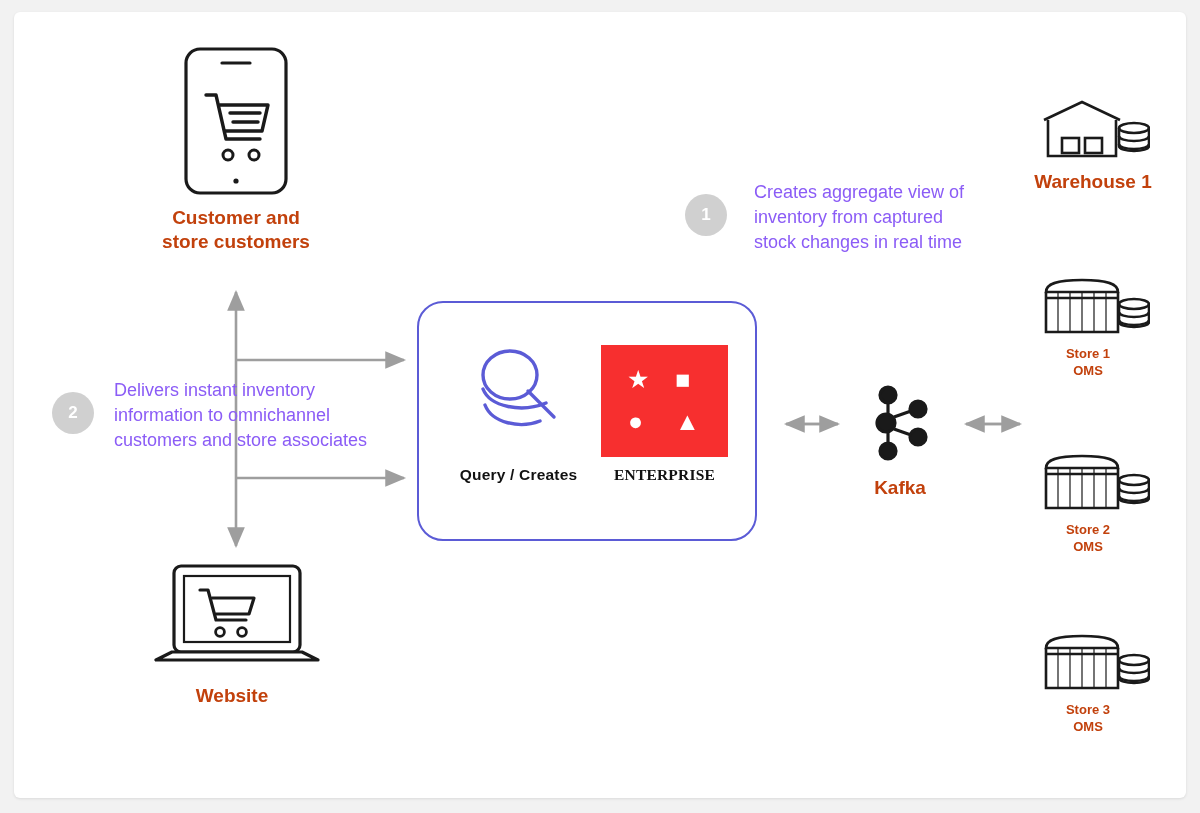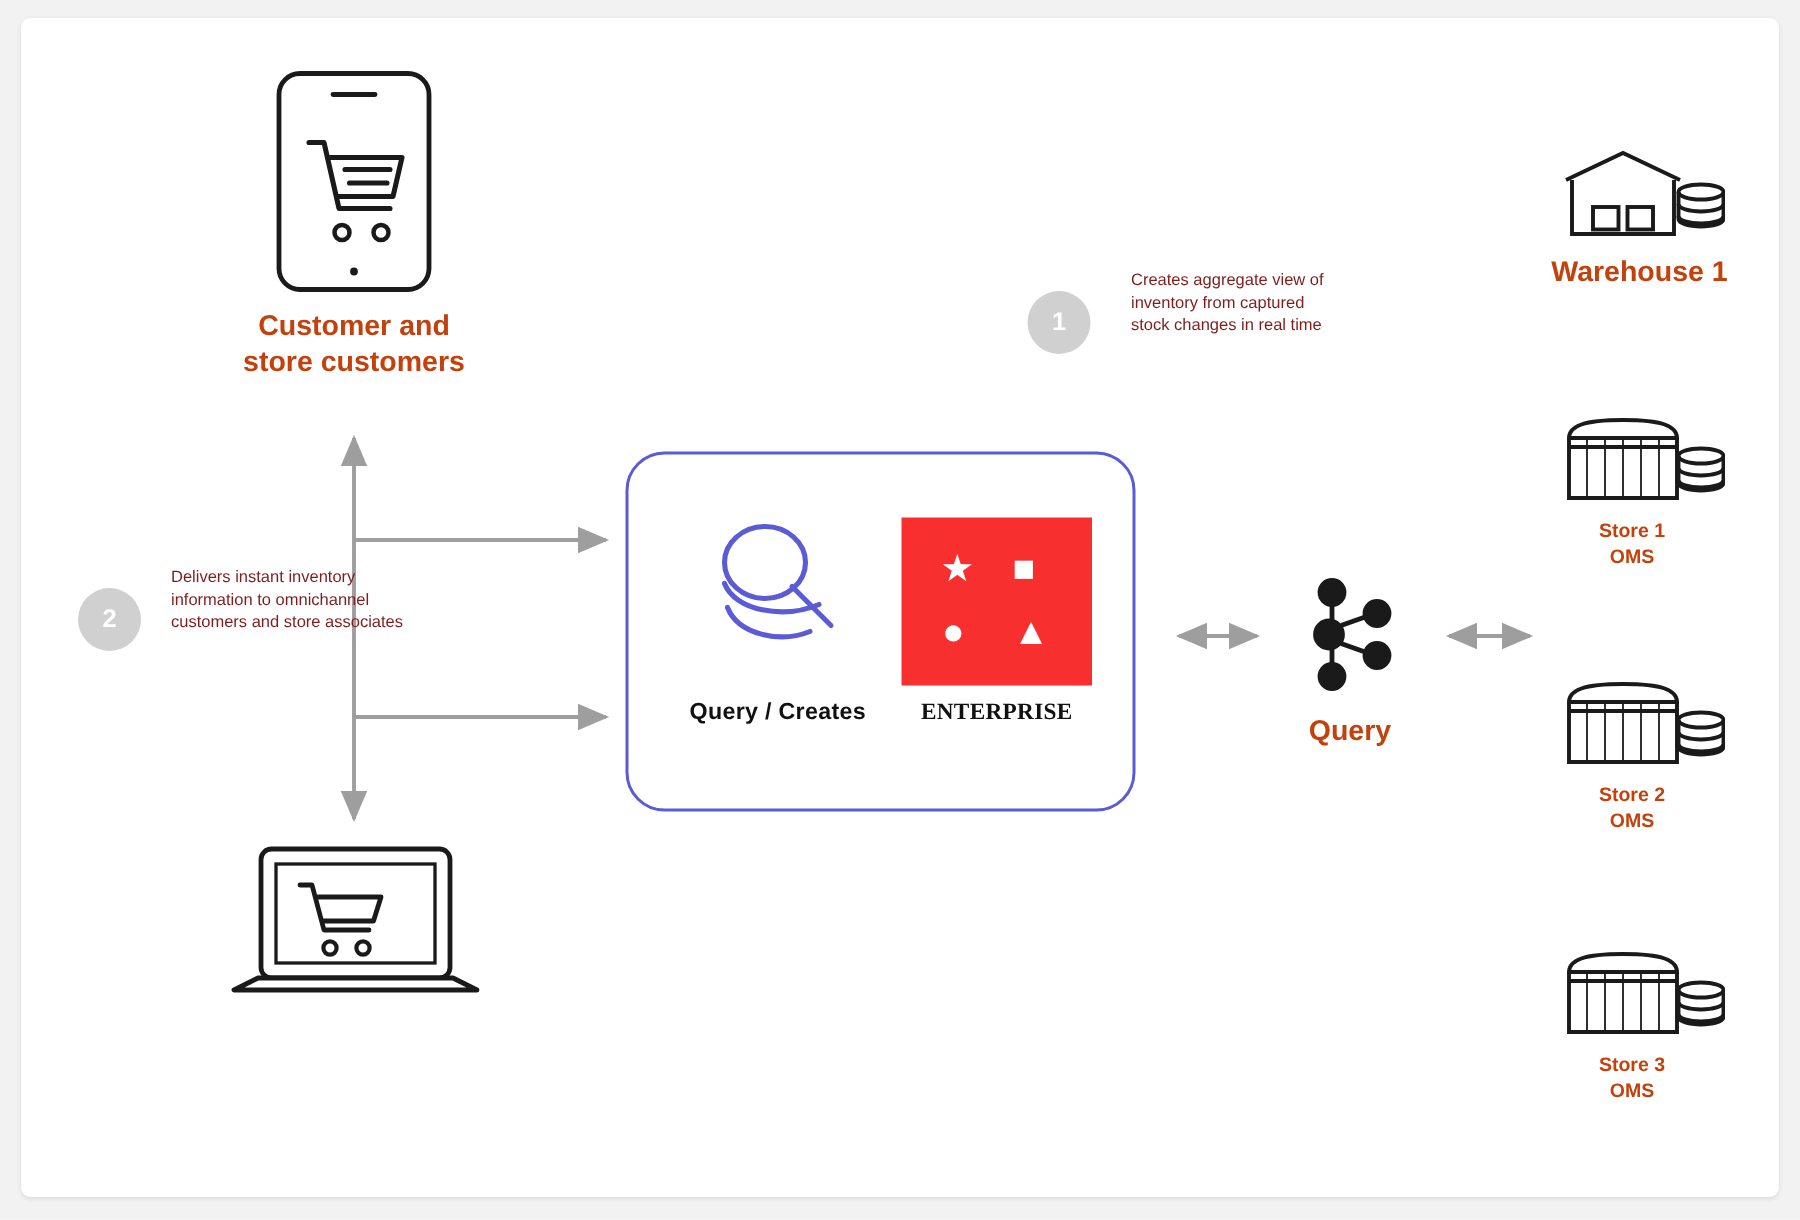--- a/index.html
+++ b/index.html
@@ -29,22 +29,22 @@
   .label {
     color: #c2410c;
     font-weight: bold;
     text-align: center;
     line-height: 1.28;
     font-size: 19px;
   }
   .label.small { font-size: 13px; }
   .note {
     position: absolute;
-    color: #7f1d1d;
-    font-size: 11px;
+    color: #8b5cf6;
+    font-size: 18px;
     line-height: 1.38;
   }
   .badge {
     position: absolute;
     width: 42px;
     height: 42px;
     border-radius: 50%;
     background: #d0d0d0;
     color: #ffffff;
     font-size: 17px;
@@ -148,20 +148,21 @@
       <rect x="32" y="16" width="106" height="66" fill="#ffffff" stroke="#1a1a1a" stroke-width="2.2"></rect>
       <path d="M4,100 L166,100 L150,92 L20,92 Z" fill="#ffffff" stroke="#1a1a1a" stroke-width="3.2" stroke-linejoin="round"></path>
       <g stroke="#1a1a1a" stroke-width="3.2" fill="none" stroke-linecap="round" stroke-linejoin="round">
         <path d="M48,30 L56,30 L64,60 L94,60"></path>
         <path d="M60,38 L102,38 L97,54 L64,54"></path>
       </g>
       <circle cx="68" cy="72" r="4.4" fill="none" stroke="#1a1a1a" stroke-width="2.8"></circle>
       <circle cx="90" cy="72" r="4.4" fill="none" stroke="#1a1a1a" stroke-width="2.8"></circle>
     </svg>
   </div>
+  <div class="label" style="position:absolute; left:132px; top:684px; width:200px;">Website</div>
 
   <div class="platform-box"></div>
 
   <div class="node" style="left:470px; top:345px; width:110px; height:105px;">
     <svg viewBox="0 0 110 105" width="110" height="105">
       <g stroke="#5b5bd6" stroke-width="3.4" fill="none" stroke-linecap="round">
         <ellipse cx="40" cy="30" rx="27" ry="24"></ellipse>
         <path d="M58,46 L84,72"></path>
         <path d="M13,44 C20,62 52,68 76,58"></path>
         <path d="M15,60 C22,78 50,84 70,76"></path>
@@ -188,21 +189,21 @@
         <circle cx="54" cy="54" r="8"></circle>
       </g>
       <g stroke="#1a1a1a" stroke-width="3.2" fill="none">
         <path d="M30,34 L47,28"></path>
         <path d="M30,46 L47,52"></path>
         <path d="M24,20 L24,31"></path>
         <path d="M24,49 L24,60"></path>
       </g>
     </svg>
   </div>
-  <div class="label" style="position:absolute; left:820px; top:476px; width:160px;">Query</div>
+  <div class="label" style="position:absolute; left:820px; top:476px; width:160px;">Kafka</div>
 
   <div class="node" style="left:1038px; top:98px; width:112px; height:68px;">
     <svg viewBox="0 0 112 68" width="112" height="68">
       <g stroke="#1a1a1a" stroke-width="2.6" fill="none">
         <path d="M6,22 L44,4 L82,22"></path>
         <path d="M10,22 L10,58 L78,58 L78,22"></path>
         <rect x="24" y="40" width="17" height="15"></rect>
         <rect x="47" y="40" width="17" height="15"></rect>
         <ellipse cx="96" cy="30" rx="15" ry="5"></ellipse>
         <path d="M81,30 L81,48 C81,51 88,53 96,53 C104,53 111,51 111,48 L111,30"></path>

